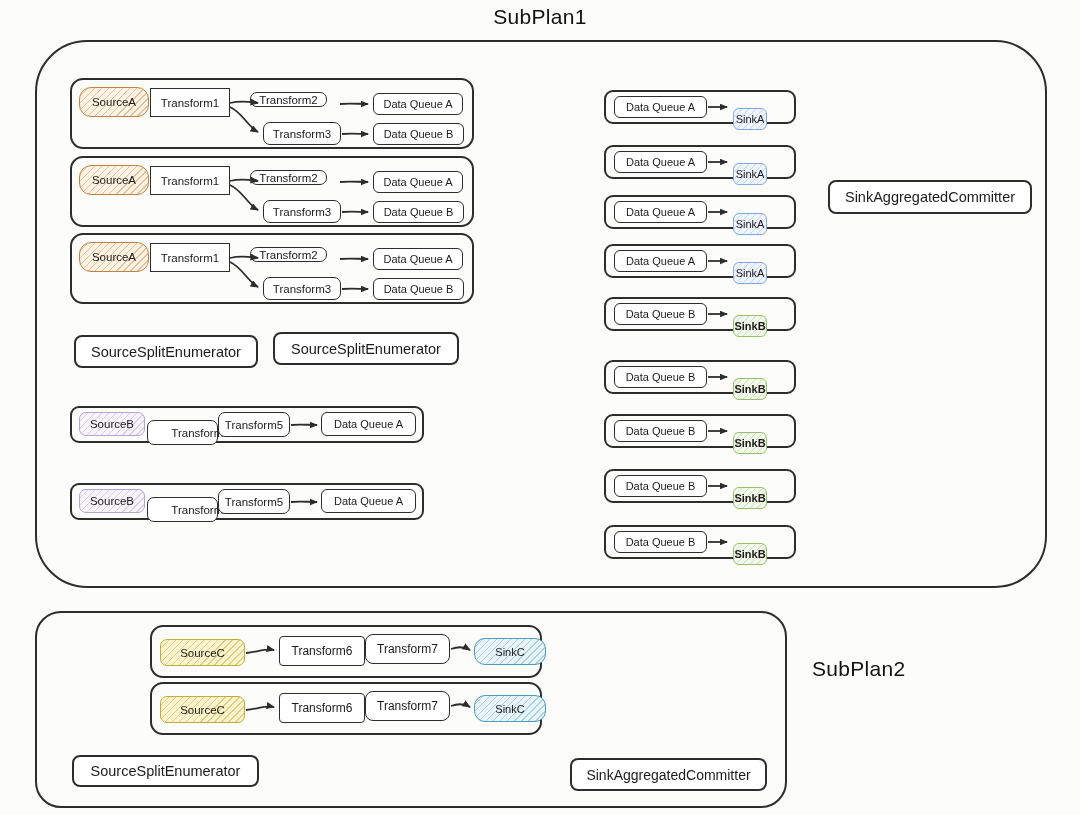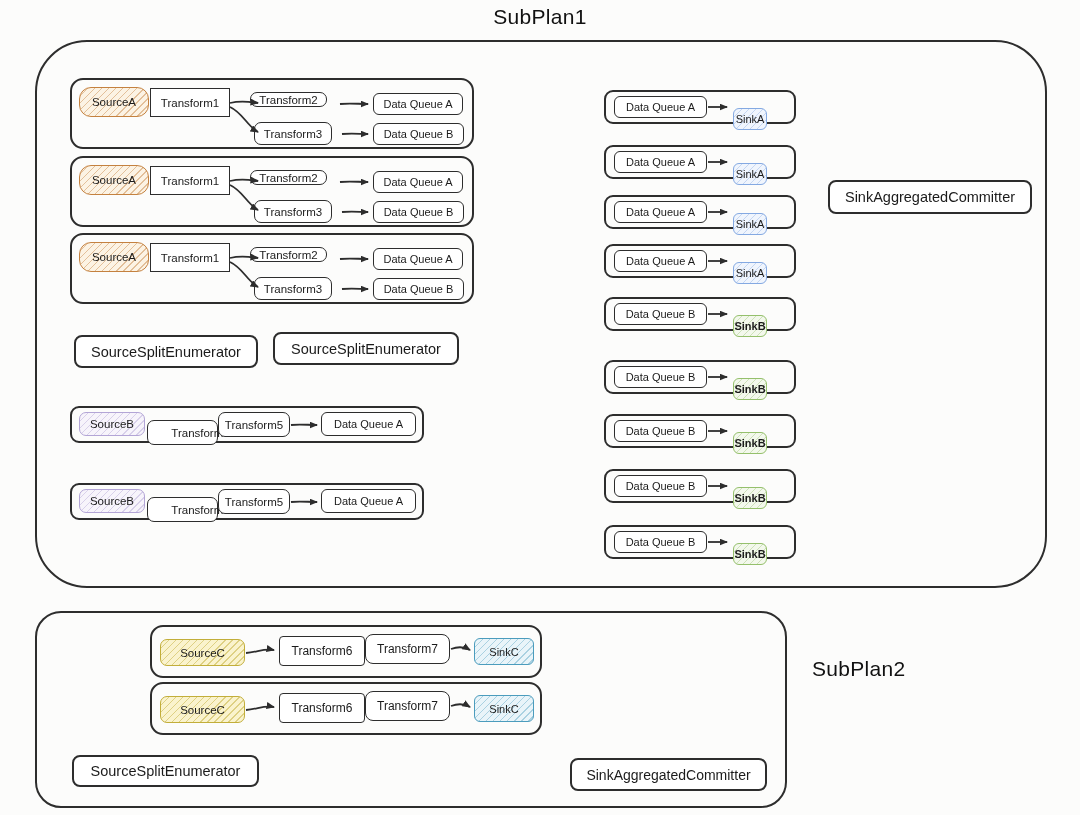--- a/index.html
+++ b/index.html
@@ -85,38 +85,38 @@
     background-image:repeating-linear-gradient(135deg,var(--sinkC-hatch,rgba(75,156,189,.4)) 0 1px,transparent 1px 5px);
   }
   svg.edges{position:absolute;left:0;top:0;pointer-events:none;overflow:visible;}
   svg.edges path{stroke:var(--line,#2d2d2d);stroke-width:1.8;fill:none;}
   
   .gA{left:33px;width:400px;height:67px;}
   .gA .srcA{left:7px;top:7px;width:70px;height:30px;}
   .gA .tf1{left:78px;top:8px;width:80px;height:29px;border-radius:0;}
   .gA .tf2{left:178px;top:12px;width:77px;height:15px;}
   .gA .dqa{left:301px;top:13px;width:90px;height:22px;}
-  .gA .tf3{left:182px;top:42px;width:78px;height:23px;}
+  .gA .tf3{left:191px;top:42px;width:78px;height:23px;}
   .gA .dqb{left:301px;top:43px;width:91px;height:22px;}
   
   .gB{left:33px;width:350px;height:33px;border-radius:9px;}
   .gB .srcB{left:7px;top:4px;width:66px;height:24px;}
   .gB .tf4{left:75px;top:12px;width:71px;height:25px;padding-left:36px;}
   .gB .tf5{left:146px;top:4px;width:72px;height:25px;}
   .gB .dqa{left:249px;top:4px;width:95px;height:24px;}
   
   .gQ{left:567px;width:188px;height:30px;border-radius:9px;}
   .gQ .q{left:8px;top:4px;width:93px;height:22px;}
   .gQ .s{left:127px;top:16px;width:34px;height:22px;}
   
   .gC{left:113px;width:388px;height:49px;}
   .gC .srcC{left:8px;top:12px;width:85px;height:27px;}
   .gC .tf6{left:127px;top:9px;width:86px;height:30px;font-size:12px;border-radius:4px;}
   .gC .tf7{left:213px;top:7px;width:85px;height:30px;font-size:12px;border-radius:8px;}
-  .gC .sinkC{left:322px;top:11px;width:60px;height:27px;}
+  .gC .sinkC{left:322px;top:11px;width:72px;height:27px;border-radius:11px;}
 </style>
 </head>
 <body>
 
 <div class="canvas">
 
   <svg width="0" height="0">
     <defs>
       <marker id="ah" markerWidth="9" markerHeight="8" refX="7.5" refY="3.5" orient="auto" markerUnits="userSpaceOnUse">
         <path d="M0,0 L8.5,3.5 L0,7 z" fill="#2d2d2d"></path>

